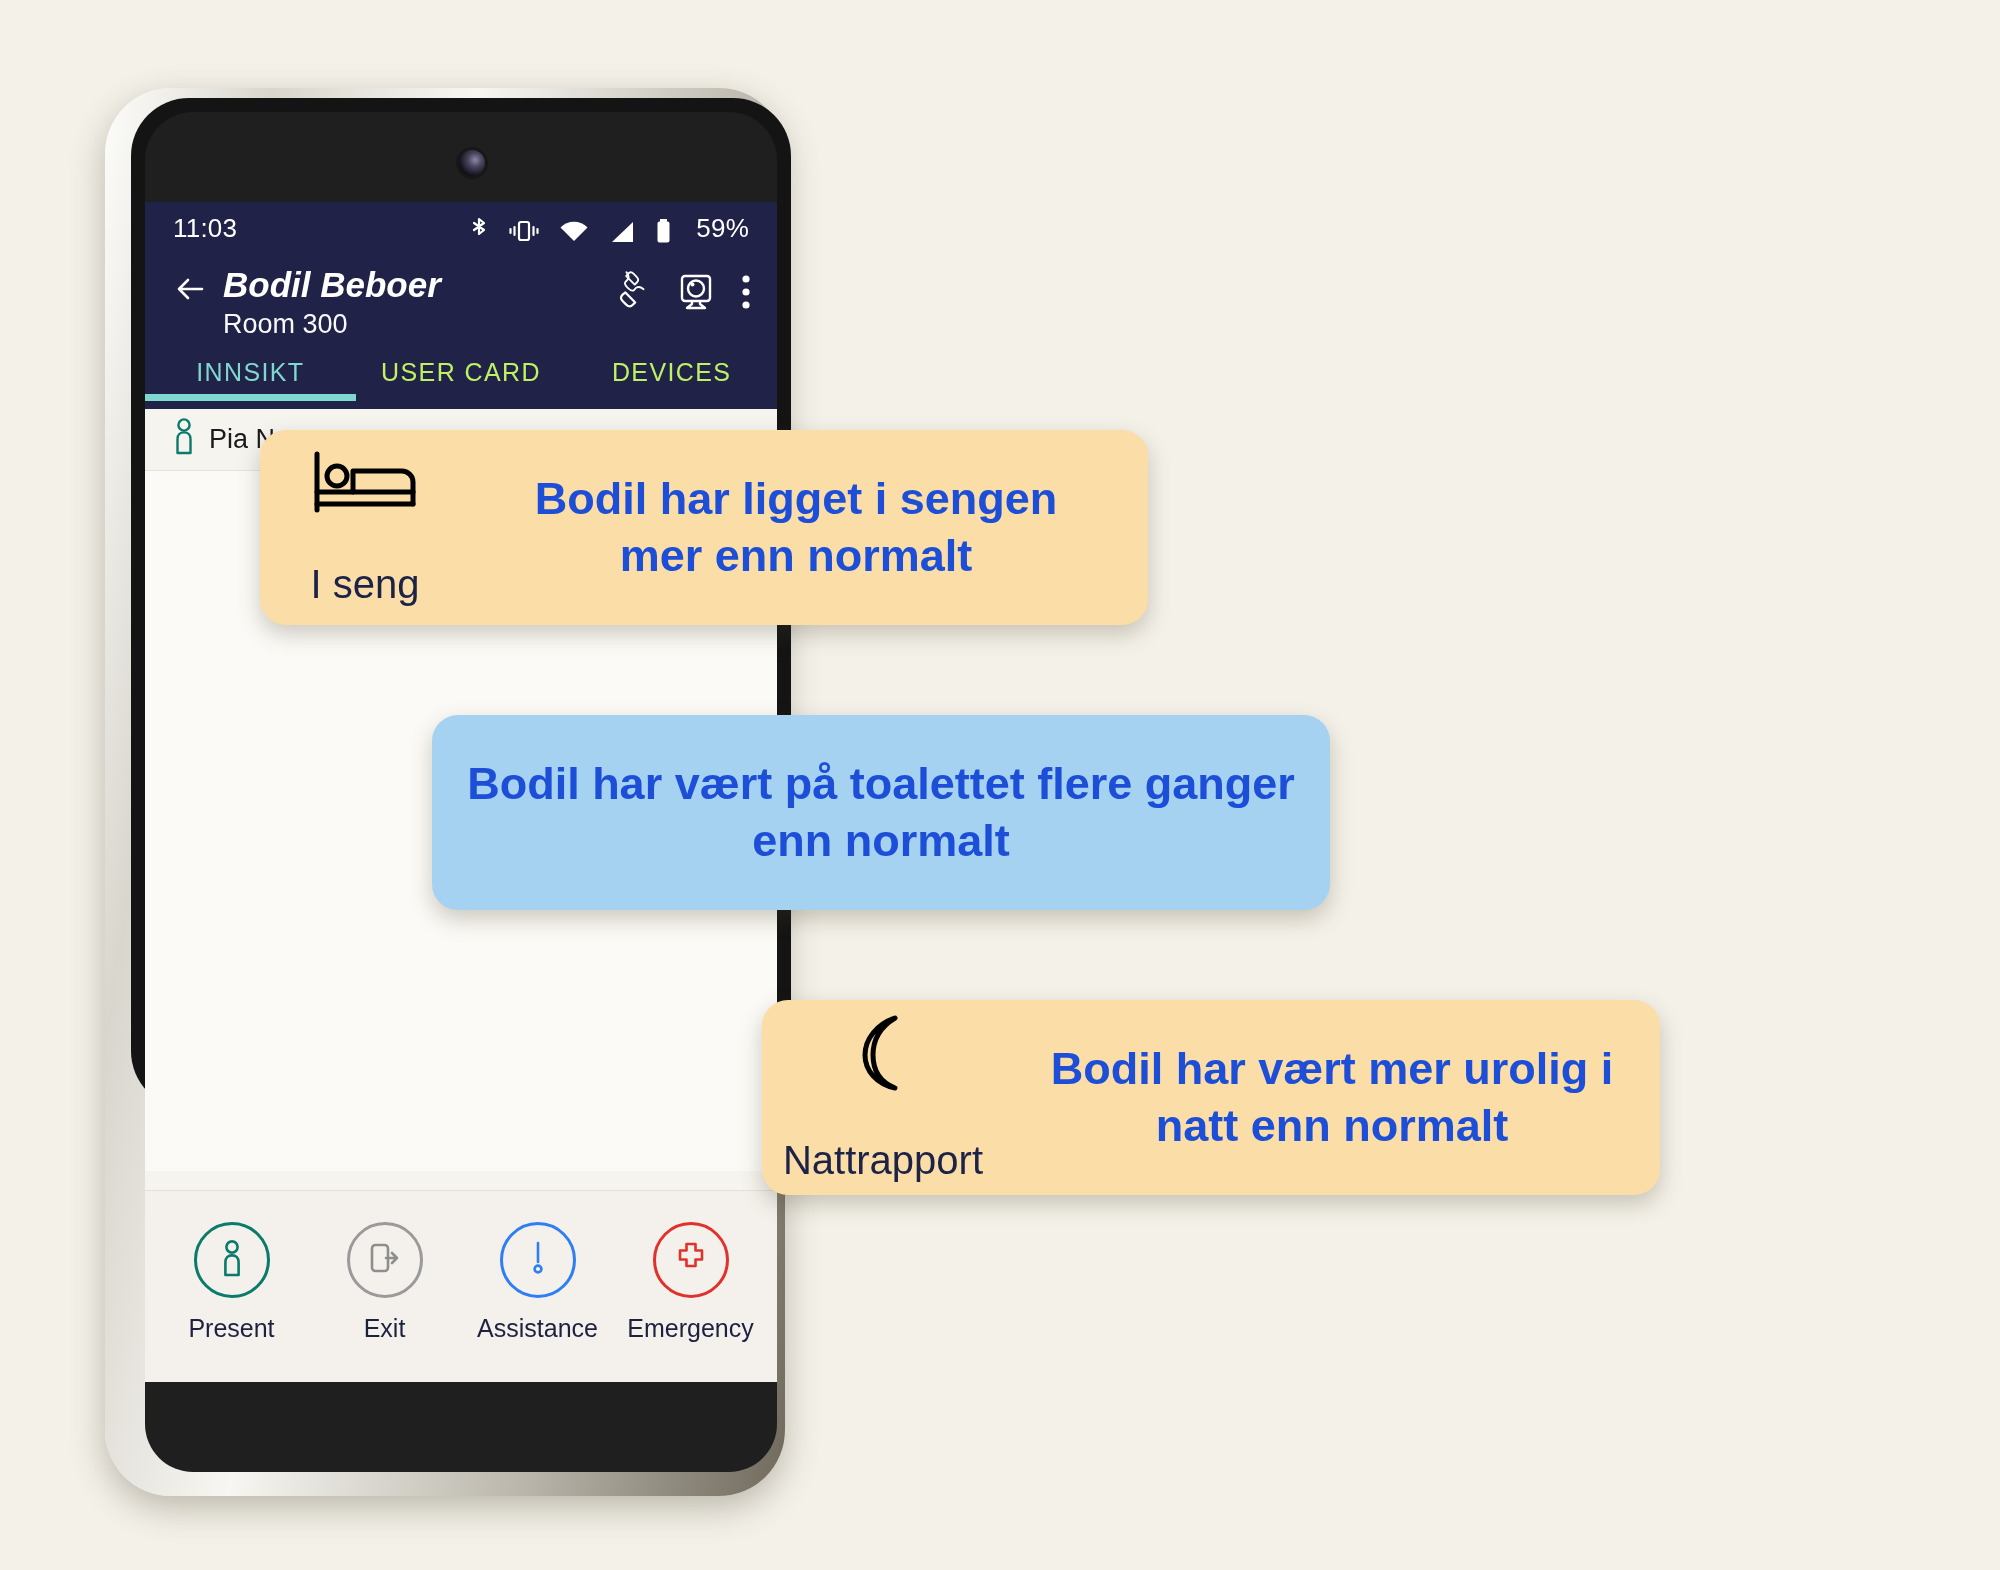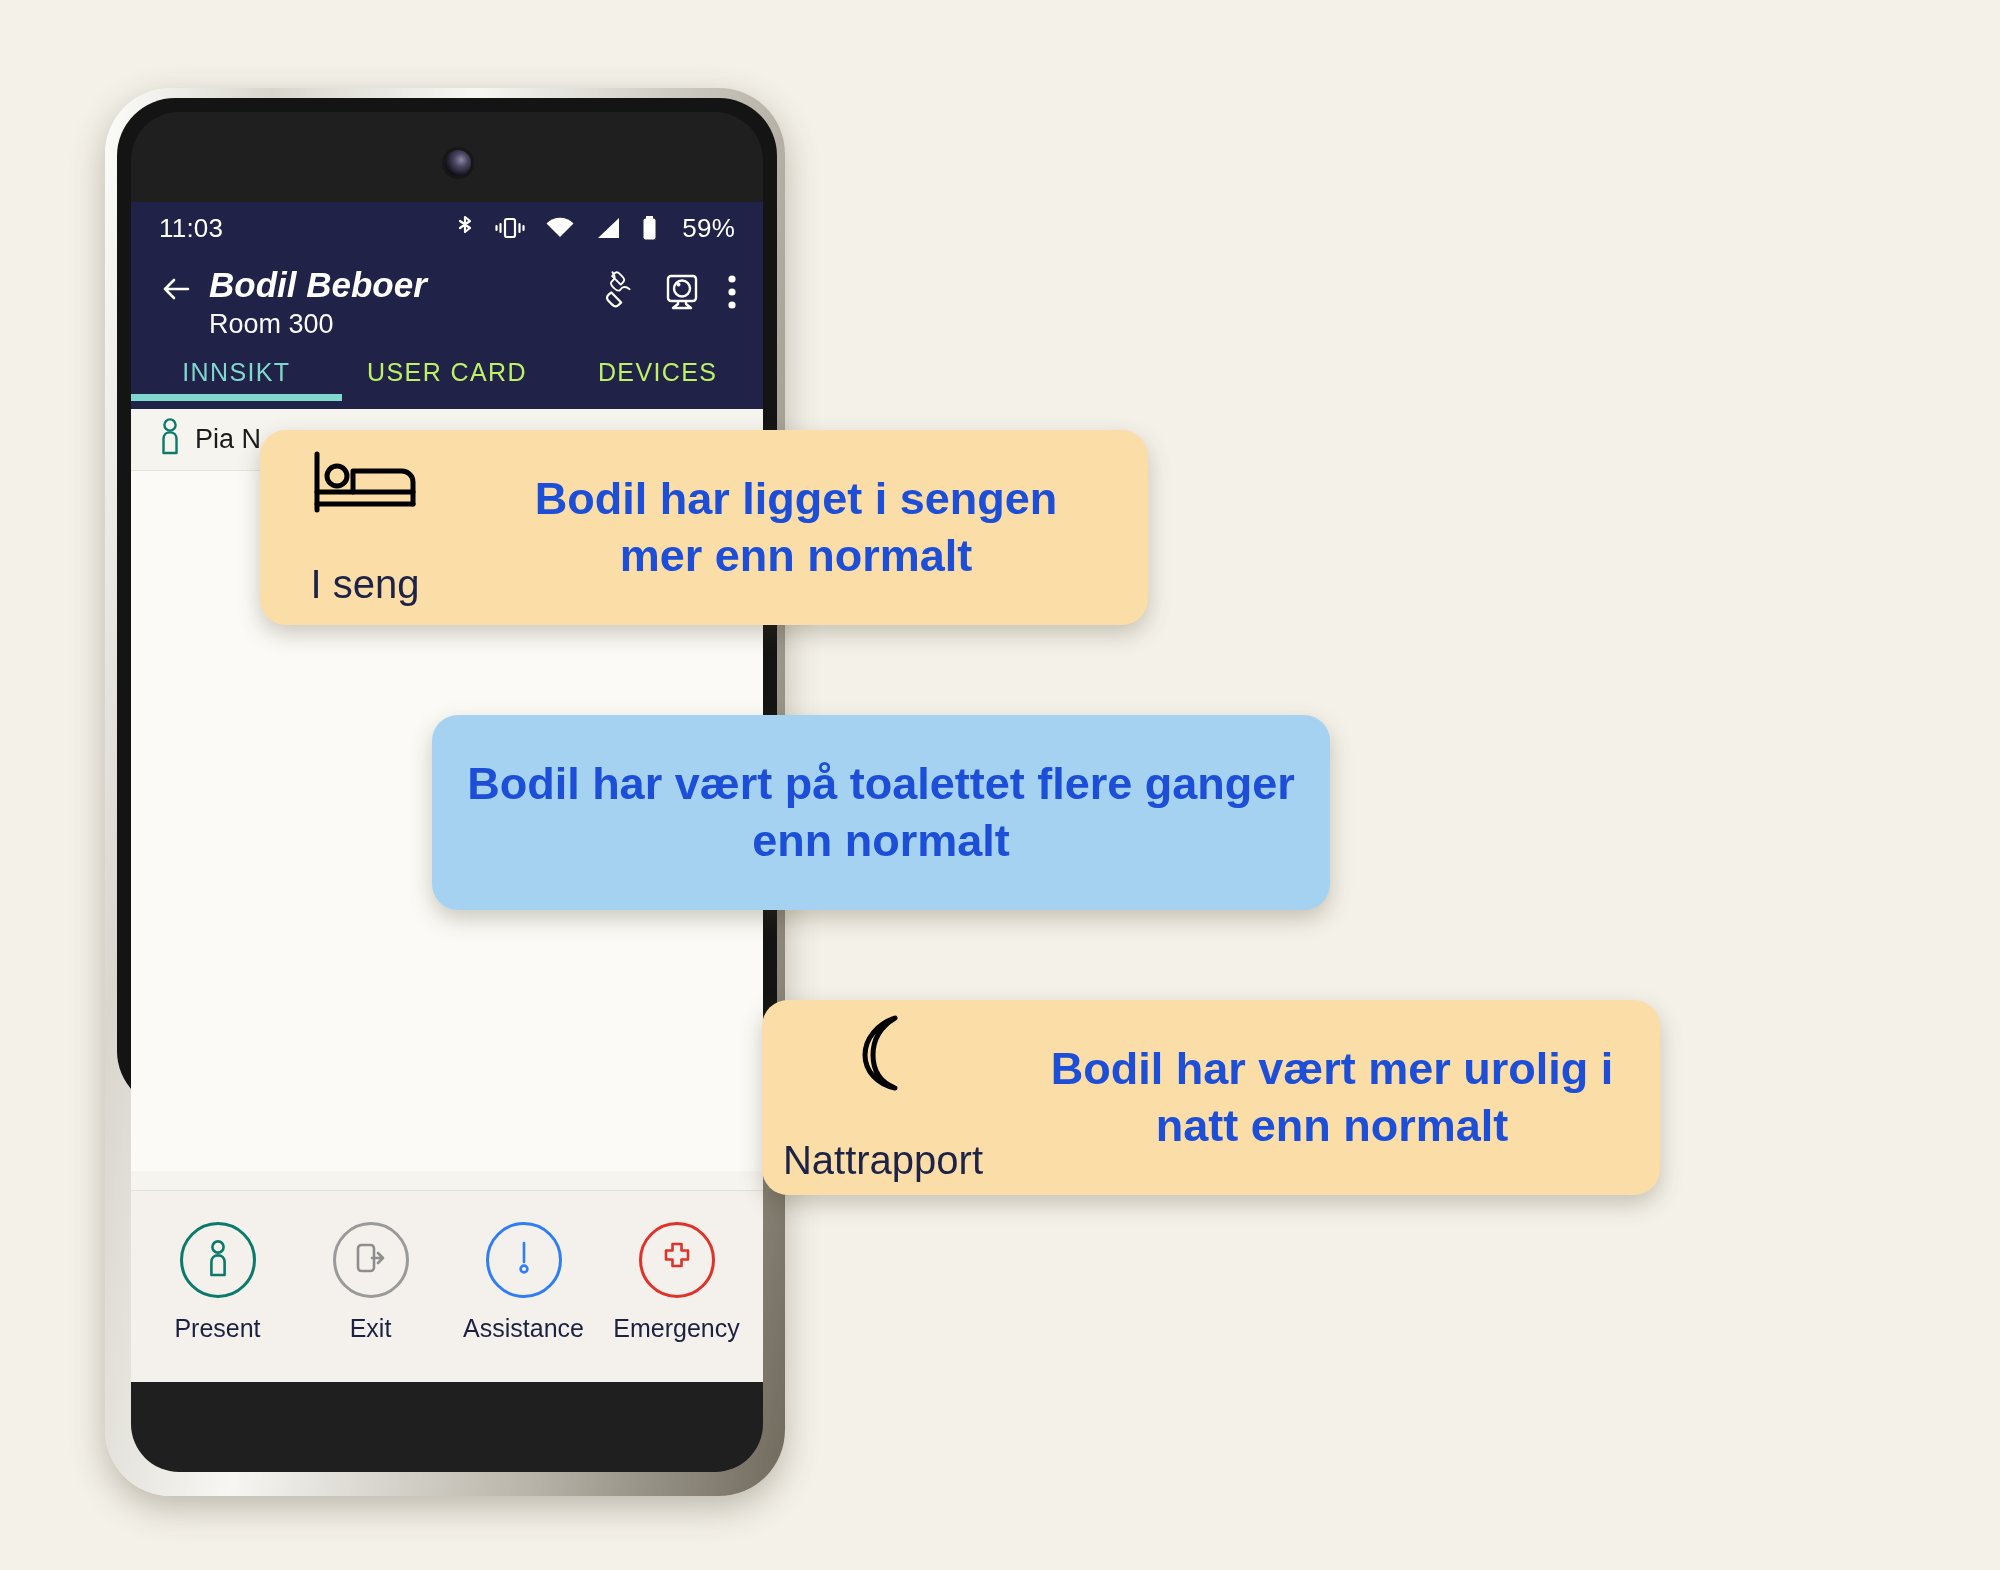--- a/index.html
+++ b/index.html
@@ -14,21 +14,21 @@
   
   #phone {
     position: absolute; left: 105px; top: 88px;
     width: 680px; height: 1408px;
     border-radius: 66px;
     background: linear-gradient(100deg,#fdfdfb 0%,#d9d6ce 18%,#f7f6f2 40%,#b9b5aa 72%,#6f6a5c 100%);
     box-shadow: 0 12px 34px rgba(60,52,32,.30);
     padding: 10px;
   }
   #phone-inner {
-    position: absolute; left: 12px; top: 10px;
+    position: absolute; left: 26px; top: 10px;
     width: 660px; height: 1011px;
     border-radius: 58px;
     background: #141414;
     padding: 12px;
   }
   #phone-screen {
     position: absolute; left: 14px; top: 14px;
     width: 632px; height: 1360px;
     border-radius: 48px;
     background: #1f1f20;
@@ -49,21 +49,21 @@
     overflow: hidden;
   }
   .appbar { background: #202347; color:#fff; padding: 0; }
 
   .statusbar {
     height: 52px; display:flex; align-items:center;
     padding: 0 28px; font-size: 26px; letter-spacing:.2px;
   }
   .status-time { flex: 0 0 auto; }
   .status-spacer { flex: 1 1 auto; }
-  .status-icons { display:flex; align-items:center; gap: 20px; }
+  .status-icons { display:flex; align-items:flex-end; gap: 20px; }
   .status-icons svg { display:block; }
   .status-batt { font-size: 26px; margin-left: 4px; }
 
   .titlerow { display:flex; align-items:flex-start; padding: 10px 24px 0 24px; }
   .back-icon { width: 42px; height: 42px; flex:0 0 auto; margin-top:4px; }
   .title-block { margin-left: 12px; flex: 1 1 auto; }
   .title-name { font-size: 35px; font-weight: 700; line-height: 1.18; font-style: italic; }
   .title-room { font-size: 27px; font-weight: 400; line-height: 1.3; margin-top: 2px; opacity:.97;}
   .title-actions { display:flex; align-items:center; gap: 22px; margin-top: 6px; }
   .title-actions > span { display:block; }

